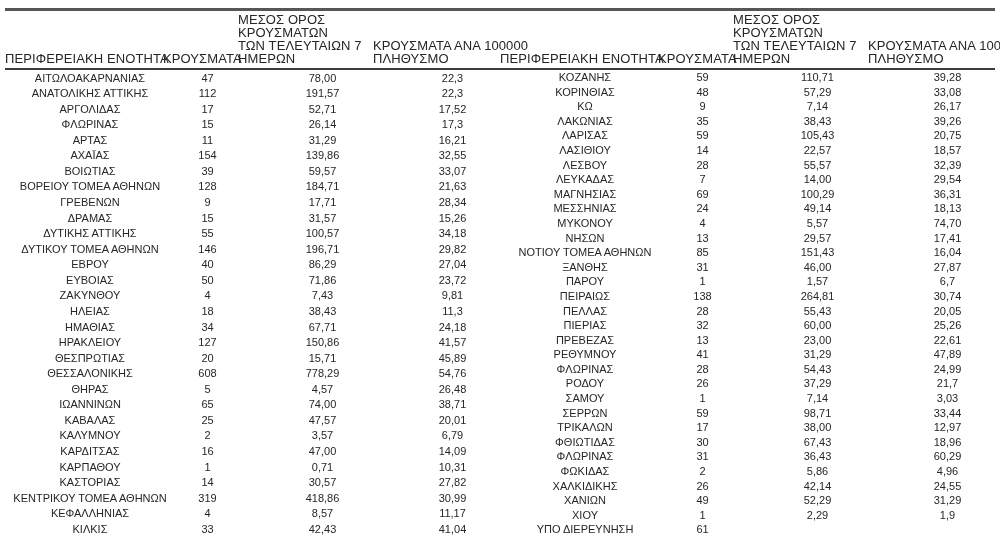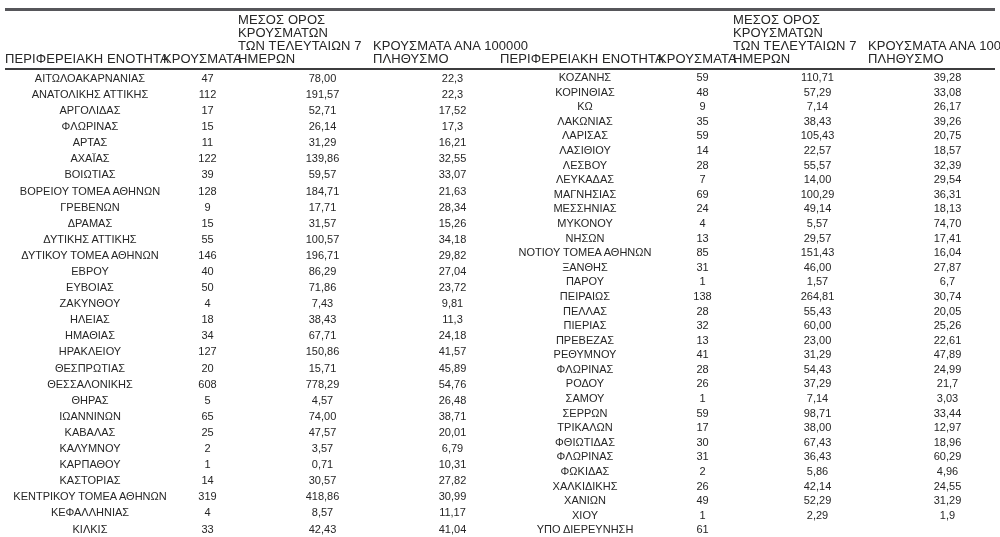--- a/index.html
+++ b/index.html
@@ -95,21 +95,21 @@
             <td>17,3</td>
           </tr>
           <tr>
             <td>ΑΡΤΑΣ</td>
             <td>11</td>
             <td>31,29</td>
             <td>16,21</td>
           </tr>
           <tr>
             <td>ΑΧΑΪΑΣ</td>
-            <td>122</td>
+            <td>154</td>
             <td>139,86</td>
             <td>32,55</td>
           </tr>
           <tr>
             <td>ΒΟΙΩΤΙΑΣ</td>
             <td>39</td>
             <td>59,57</td>
             <td>33,07</td>
           </tr>
           <tr>
@@ -206,20 +206,26 @@
             <td>ΚΑΒΑΛΑΣ</td>
             <td>25</td>
             <td>47,57</td>
             <td>20,01</td>
           </tr>
           <tr>
             <td>ΚΑΛΥΜΝΟΥ</td>
             <td>2</td>
             <td>3,57</td>
             <td>6,79</td>
+          </tr>
+          <tr>
+            <td>ΚΑΡΔΙΤΣΑΣ</td>
+            <td>16</td>
+            <td>47,00</td>
+            <td>14,09</td>
           </tr>
           <tr>
             <td>ΚΑΡΠΑΘΟΥ</td>
             <td>1</td>
             <td>0,71</td>
             <td>10,31</td>
           </tr>
           <tr>
             <td>ΚΑΣΤΟΡΙΑΣ</td>
             <td>14</td>

